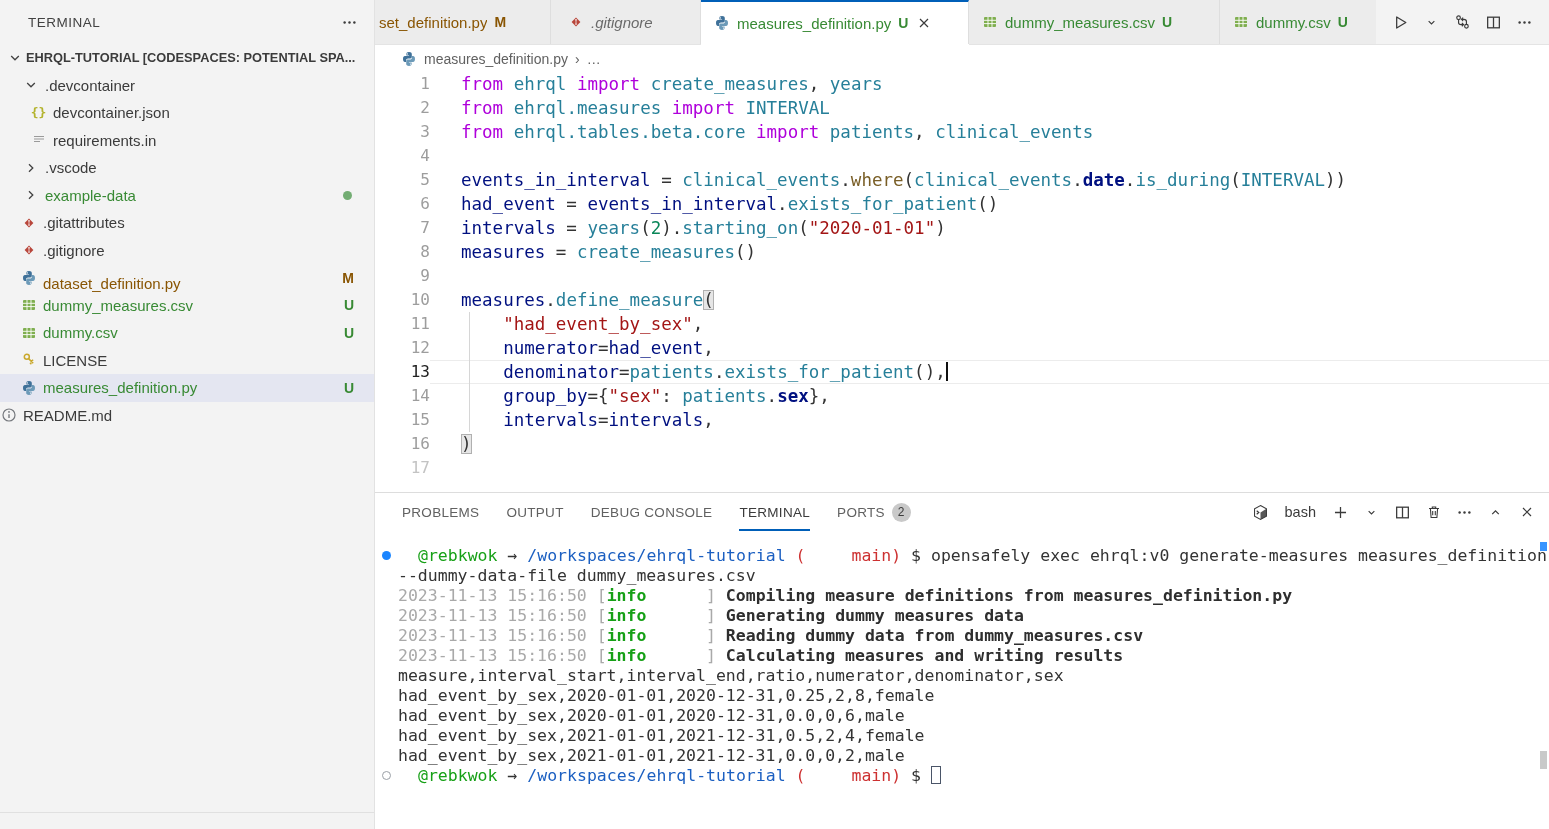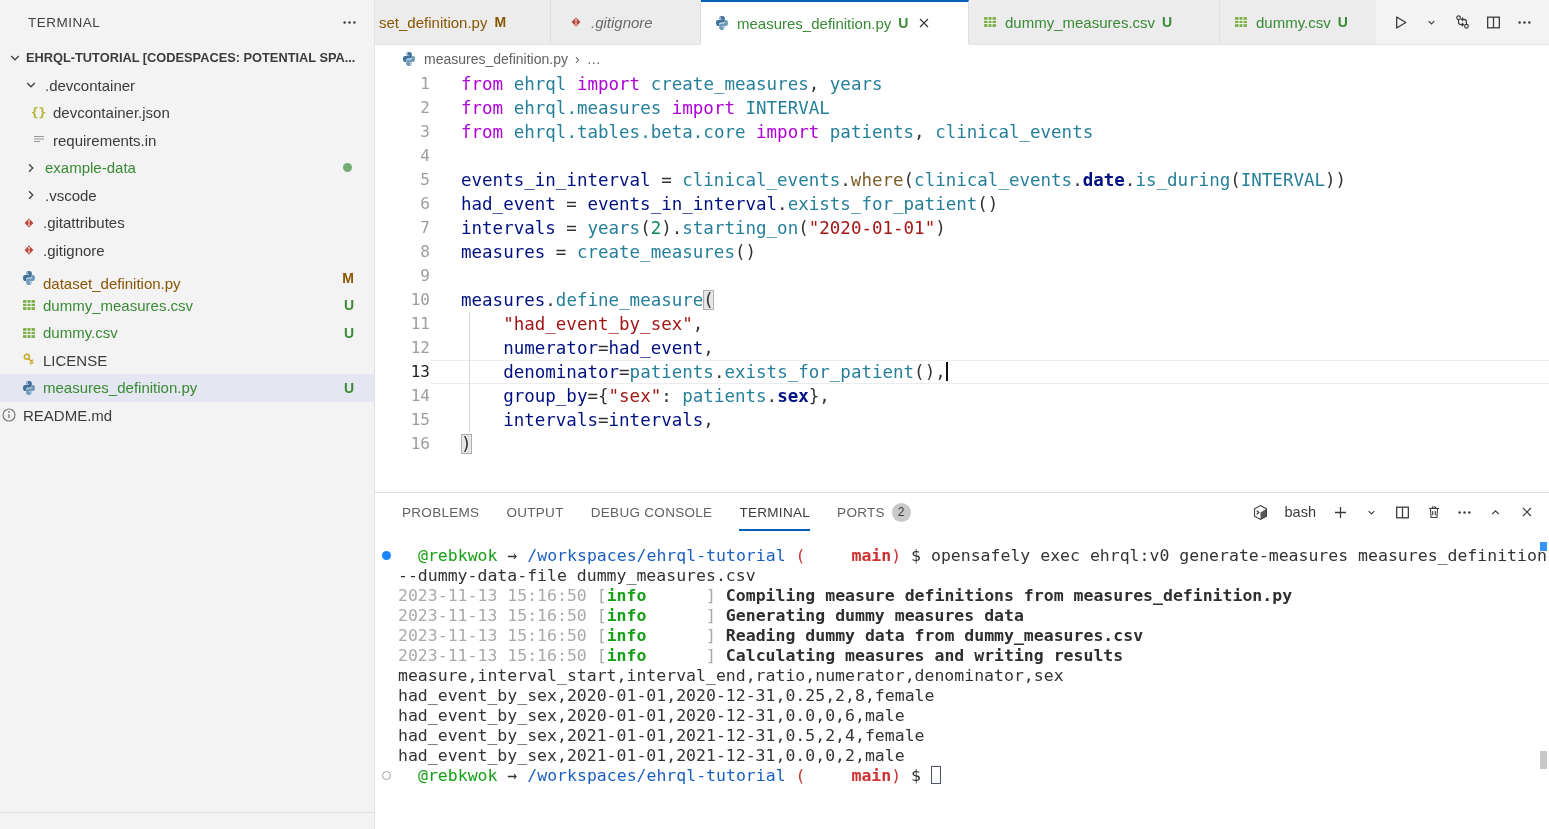--- a/index.html
+++ b/index.html
@@ -93,21 +93,21 @@
         font-size:16.5px;line-height:20px;padding-top:6px;}
   .tl{height:20px;white-space:pre;position:relative;color:#333;}
   .deco{position:absolute;left:-16px;top:5px;width:9px;height:9px;border-radius:50%;box-sizing:border-box;}
   .deco.filled{background:var(--decoration-blue,#1a85ff);}
   .deco.hollow{border:1.5px solid #9aa0a6;background:transparent;}
   .k-p{color:#333;}
   .k-g{color:var(--terminal-green,#16a016);margin-left:20px;}
   .k-gb{color:var(--terminal-green,#16a016);font-weight:bold;}
   .k-b{color:var(--terminal-blue,#1b5fc1);font-weight:normal;}
   .k-r{color:var(--terminal-red,#cd3131);}
-  .k-rb{color:var(--terminal-red,#cd3131);font-weight:bold;padding-left:46px;}
+  .k-rb{color:var(--terminal-red,#cd3131);font-weight:normal;padding-left:46px;}
   .k-y{color:#a9a9a9;}
   .k-mb{color:#2e2e2e;font-weight:bold;}
   .tcaret{display:inline-block;width:10px;height:18px;border:1.5px solid #4a5568;
           vertical-align:-3px;box-sizing:border-box;}
   .term-marker{position:absolute;right:2px;top:49px;width:7px;height:9px;background:#3794ff;}
   .term-scroll{position:absolute;right:2px;top:258px;width:7px;height:18px;background:#c9c9c9;}
 </style>
 </head>
 <body>
 
@@ -150,36 +150,36 @@
           <span class="lbl">devcontainer.json</span>
         </div>
         <div class="tree-item" style="padding-left: 30px;">
           <span class="icn">
             <svg width="16" height="16" viewBox="0 0 16 16">
               <path d="M3 4.5h10M3 7h10M3 9.5h6" stroke="#9a9a9a" stroke-width="1.2" fill="none"></path>
             </svg>
           </span>
           <span class="lbl">requirements.in</span>
         </div>
+        <div class="tree-item" style="padding-left: 22px;">
+          <span class="icn">
+            <svg width="16" height="16" viewBox="0 0 16 16">
+              <path d="M6 4.2 9.8 8 6 11.8" fill="none" stroke="#424242" stroke-width="1.3"></path>
+            </svg>
+          </span>
+          <span class="lbl">.vscode</span>
+        </div>
         <div class="tree-item t-green" style="padding-left: 22px;">
           <span class="icn">
             <svg width="16" height="16" viewBox="0 0 16 16">
               <path d="M6 4.2 9.8 8 6 11.8" fill="none" stroke="#424242" stroke-width="1.3"></path>
             </svg>
           </span>
           <span class="lbl">example-data</span>
           <span class="badge-dot"></span>
-        </div>
-        <div class="tree-item" style="padding-left: 22px;">
-          <span class="icn">
-            <svg width="16" height="16" viewBox="0 0 16 16">
-              <path d="M6 4.2 9.8 8 6 11.8" fill="none" stroke="#424242" stroke-width="1.3"></path>
-            </svg>
-          </span>
-          <span class="lbl">.vscode</span>
         </div>
         <div class="tree-item" style="padding-left: 20px;">
           <span class="icn">
             <svg width="16" height="16" viewBox="0 0 16 16">
               <rect x="4.9" y="4.9" width="6.2" height="6.2" transform="rotate(45 8 8)" fill="#b8463b"></rect>
               <circle cx="8" cy="5.9" r=".8" fill="#fff"></circle>
               <circle cx="8" cy="10.1" r=".8" fill="#fff"></circle>
               <path d="M8 6.6v2.8" stroke="#fff" stroke-width=".7"></path>
             </svg>
           </span>
@@ -426,20 +426,24 @@
           <span class="ln">14</span>
           <span class="lc guide"><span class="c-pl">    </span><span class="c-vr">group_by</span><span class="c-pl">={</span><span class="c-st">"sex"</span><span class="c-pl">: </span><span class="c-md">patients</span><span class="c-pl">.</span><span class="c-pr">sex</span><span class="c-pl">},</span></span>
         </div>
         <div class="cl">
           <span class="ln">15</span>
           <span class="lc guide"><span class="c-pl">    </span><span class="c-vr">intervals</span><span class="c-pl">=</span><span class="c-vr">intervals</span><span class="c-pl">,</span></span>
         </div>
         <div class="cl">
           <span class="ln">16</span>
           <span class="lc"><span class="c-bk">)</span></span>
+        </div>
+        <div class="cl dim">
+          <span class="ln">17</span>
+          <span class="lc"></span>
         </div>
       </div>
 
     <div class="panel">
       <div class="phead" id="phead">
         <div class="ptab">
             <span>PROBLEMS</span>
           </div>
           <div class="ptab">
             <span>OUTPUT</span>

